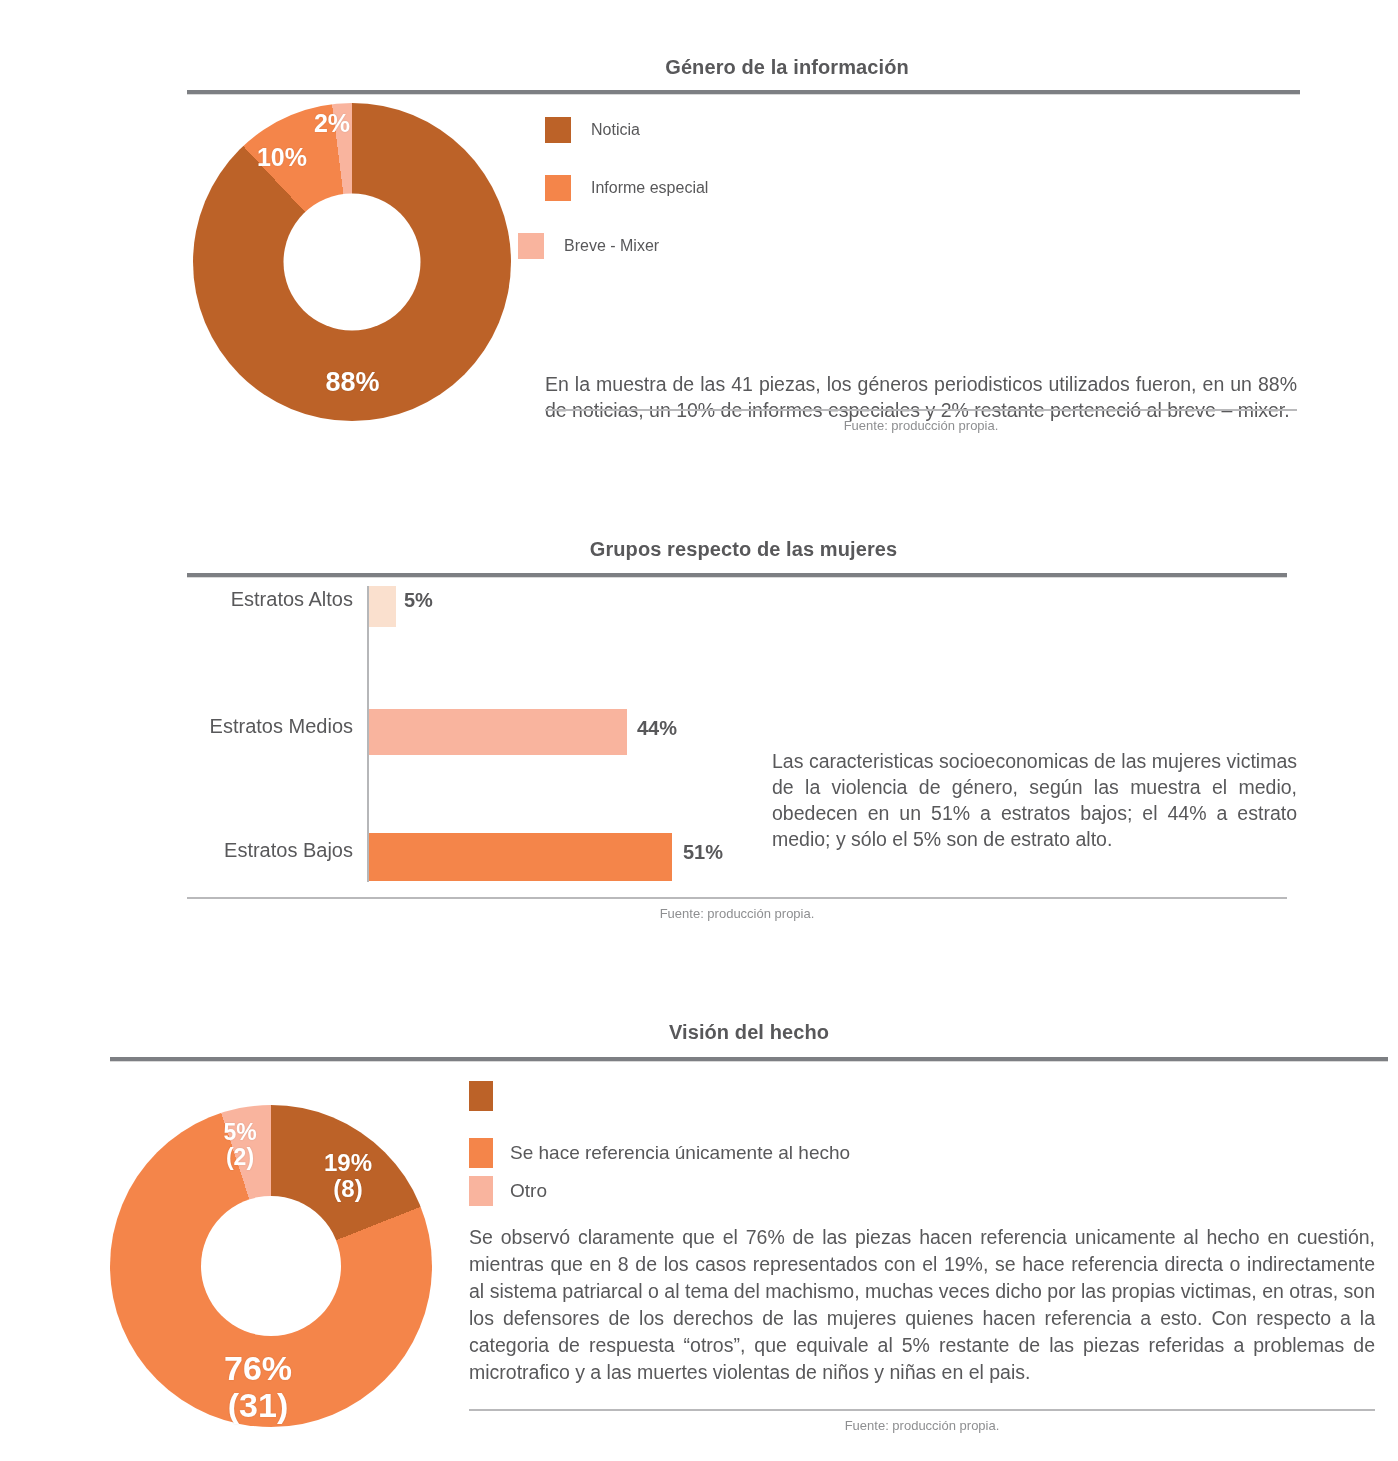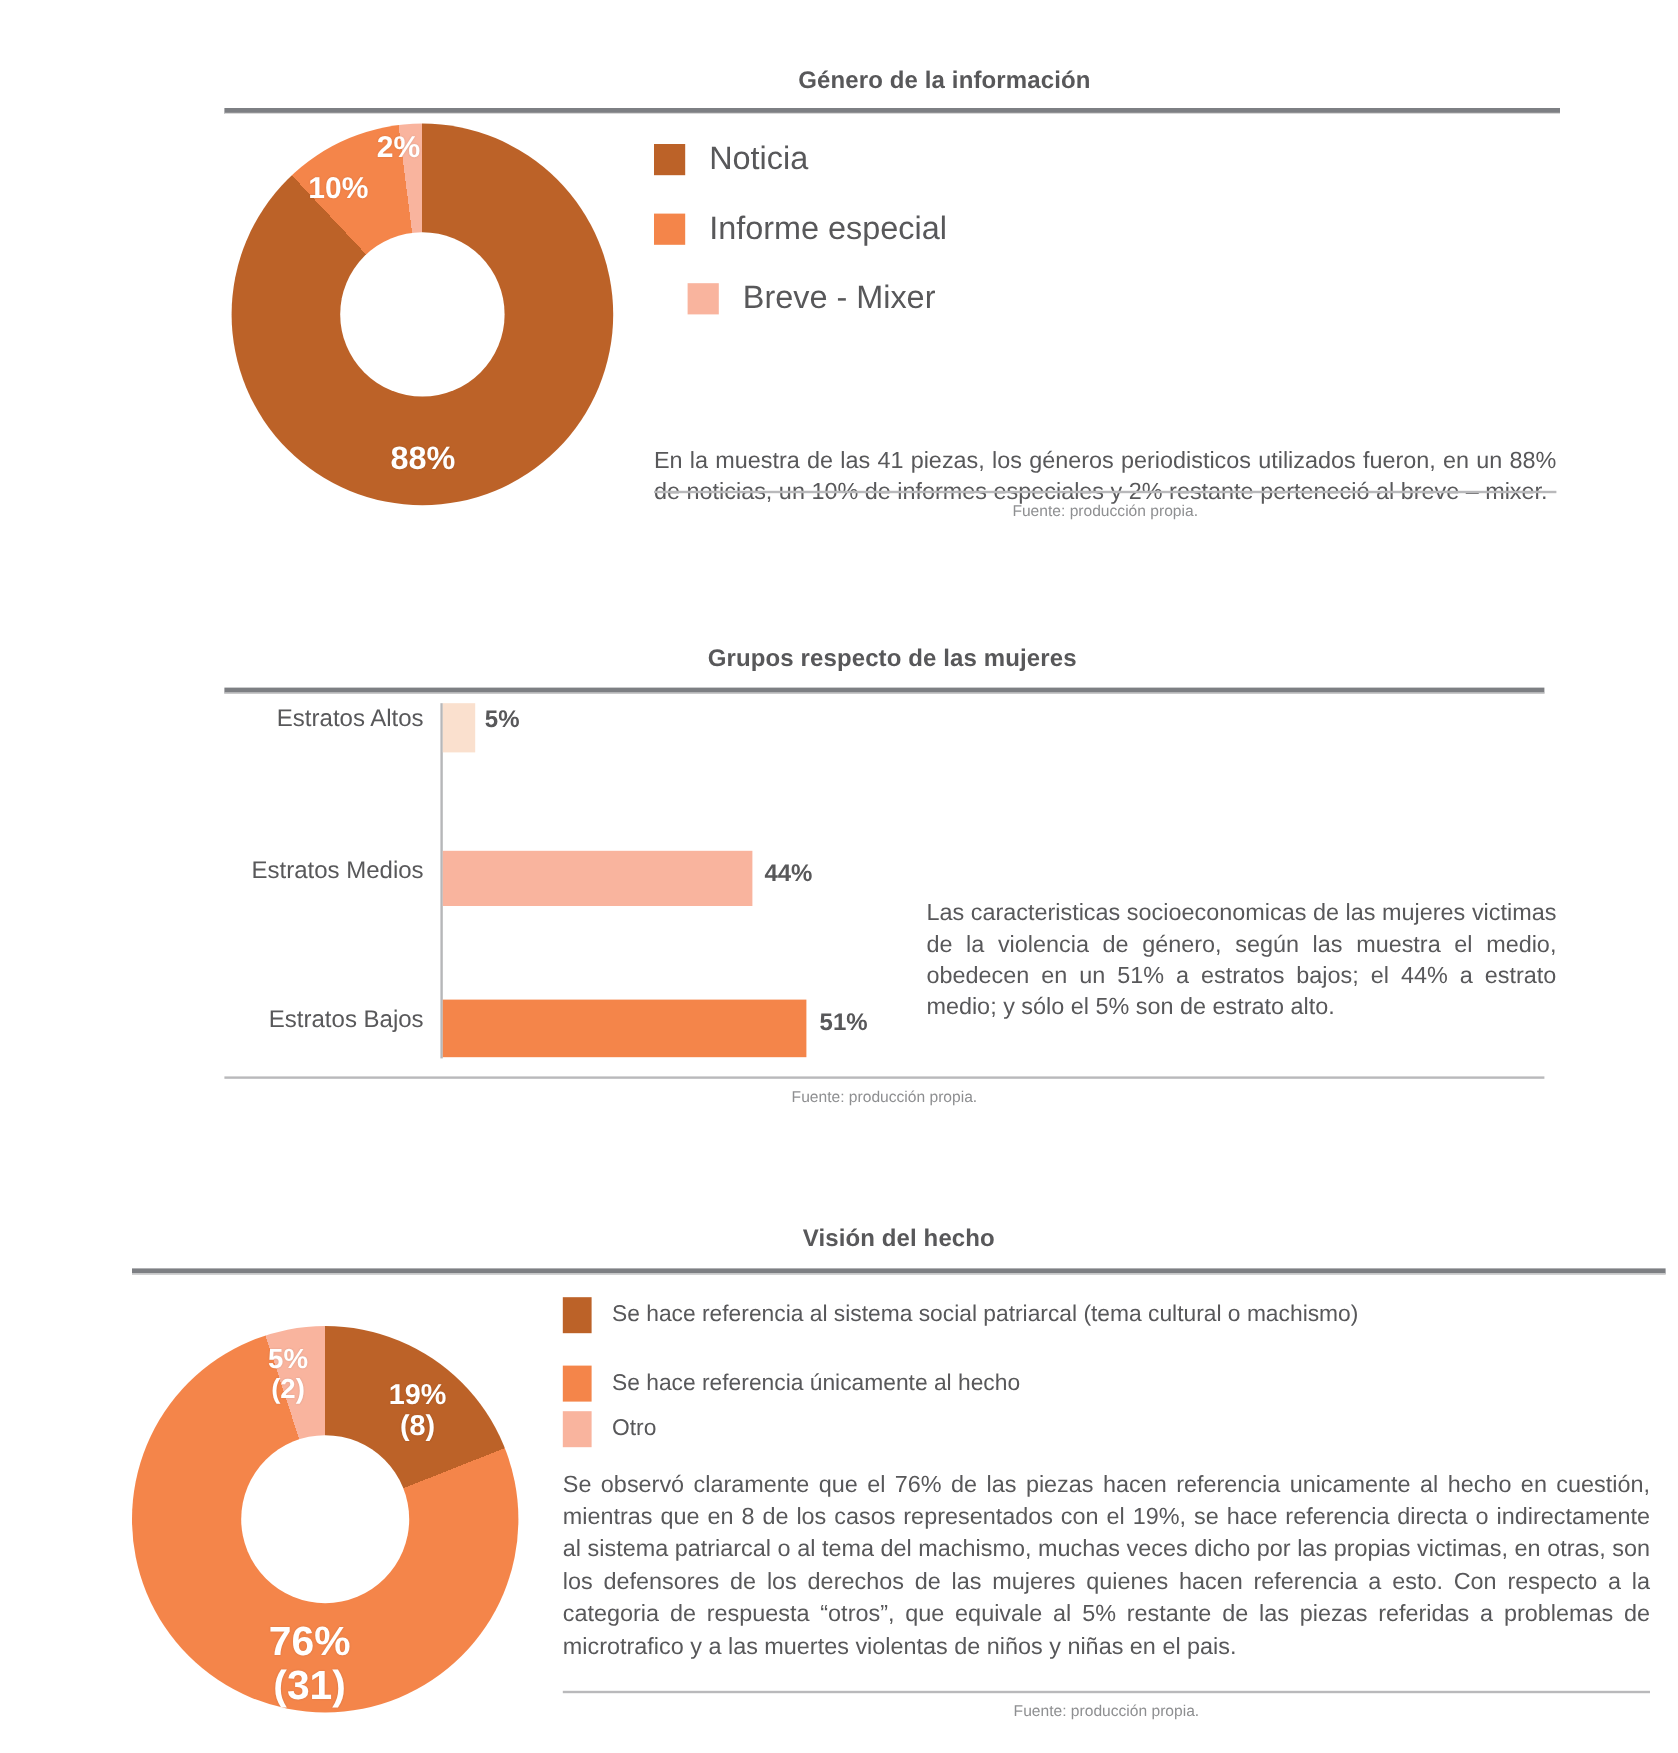--- a/index.html
+++ b/index.html
@@ -45,21 +45,21 @@
     font-size:19.5px;
     line-height:26px;
     color:#58585a;
     text-align:justify;
     text-justify:inter-word;
   }
 
   
   .legend-row{position:absolute;display:flex;align-items:center;}
   .swatch{width:26px;height:26px;flex:none;}
-  .legend-label{margin-left:20px;font-size:27px;color:#58585a;white-space:nowrap;}
+  .legend-label{margin-left:20px;font-size:16px;color:#58585a;white-space:nowrap;}
   .legend-label.sm{font-size:19px;}
 
   
   .donut{position:absolute;border-radius:50%;}
   .donut .hole{
     position:absolute;border-radius:50%;background:#ffffff;
     left:50%;top:50%;transform:translate(-50%,-50%);
   }
   .slice-label{
     position:absolute;
@@ -120,21 +120,21 @@
     </div>
 
     <div class="legend-row" style="left:545px;top:117px;">
       <span class="swatch" style="background:#bc6228;"></span>
       <span class="legend-label">Noticia</span>
     </div>
     <div class="legend-row" style="left:545px;top:175px;">
       <span class="swatch" style="background:#f4854a;"></span>
       <span class="legend-label">Informe especial</span>
     </div>
-    <div class="legend-row" style="left:573px;top:233px;">
+    <div class="legend-row" style="left:518px;top:233px;">
       <span class="swatch" style="background:#f9b49e;"></span>
       <span class="legend-label">Breve - Mixer</span>
     </div>
 
     <div class="para" style="left:545px;top:327px;width:752px;margin-top:44px;">En la muestra de las 41 piezas, los géneros periodisticos utilizados fueron, en un 88% de noticias, un 10% de informes especiales y 2% restante perteneció al breve – mixer.</div>
 
     <div class="thin-rule" style="left:545px;top:409px;width:752px;"></div>
 
     <div class="fuente" style="left:545px;top:418px;width:752px;">Fuente: producción propia.</div>
   </div>
@@ -190,21 +190,20 @@
       <span class="pct">76%</span><br>
       <span class="cnt">(31)</span>
     </div>
     <div class="slice-label" style="left:203px;top:1120px;width:74px;font-size:23px;">
       <span class="pct">5%</span><br>
       <span class="cnt">(2)</span>
     </div>
 
     <div class="legend-row" style="left:469px;top:1081px;">
       <span class="swatch" style="background:#bc6228;width:24px;height:30px;"></span>
-      <span class="legend-label sm" style="margin-left:17px;">Se hace referencia al sistema social patriarcal (tema cultural o machismo)</span>
     </div>
     <div class="legend-row" style="left:469px;top:1138px;justify-content:space-between;">
       <span class="swatch" style="background:#f4854a;width:24px;height:30px;"></span>
       <span class="legend-label sm" style="margin-left:17px;">Se hace referencia únicamente al hecho</span>
     </div>
     <div class="legend-row" style="left:469px;top:1176px;">
       <span class="swatch" style="background:#f9b49e;width:24px;height:30px;"></span>
       <span class="legend-label sm" style="margin-left:17px;">Otro</span>
     </div>
 

